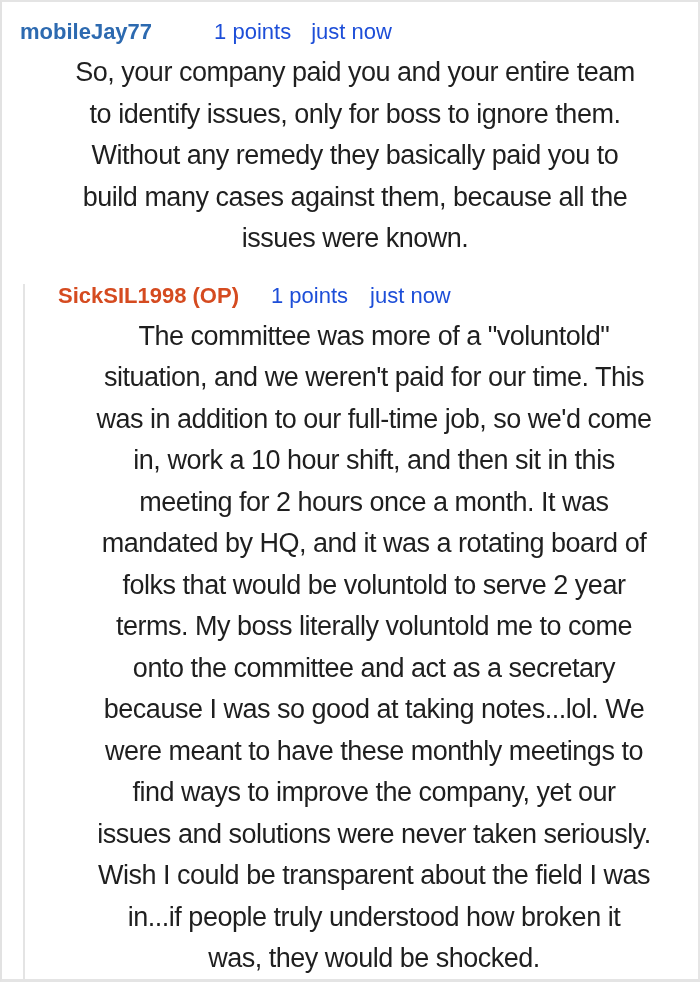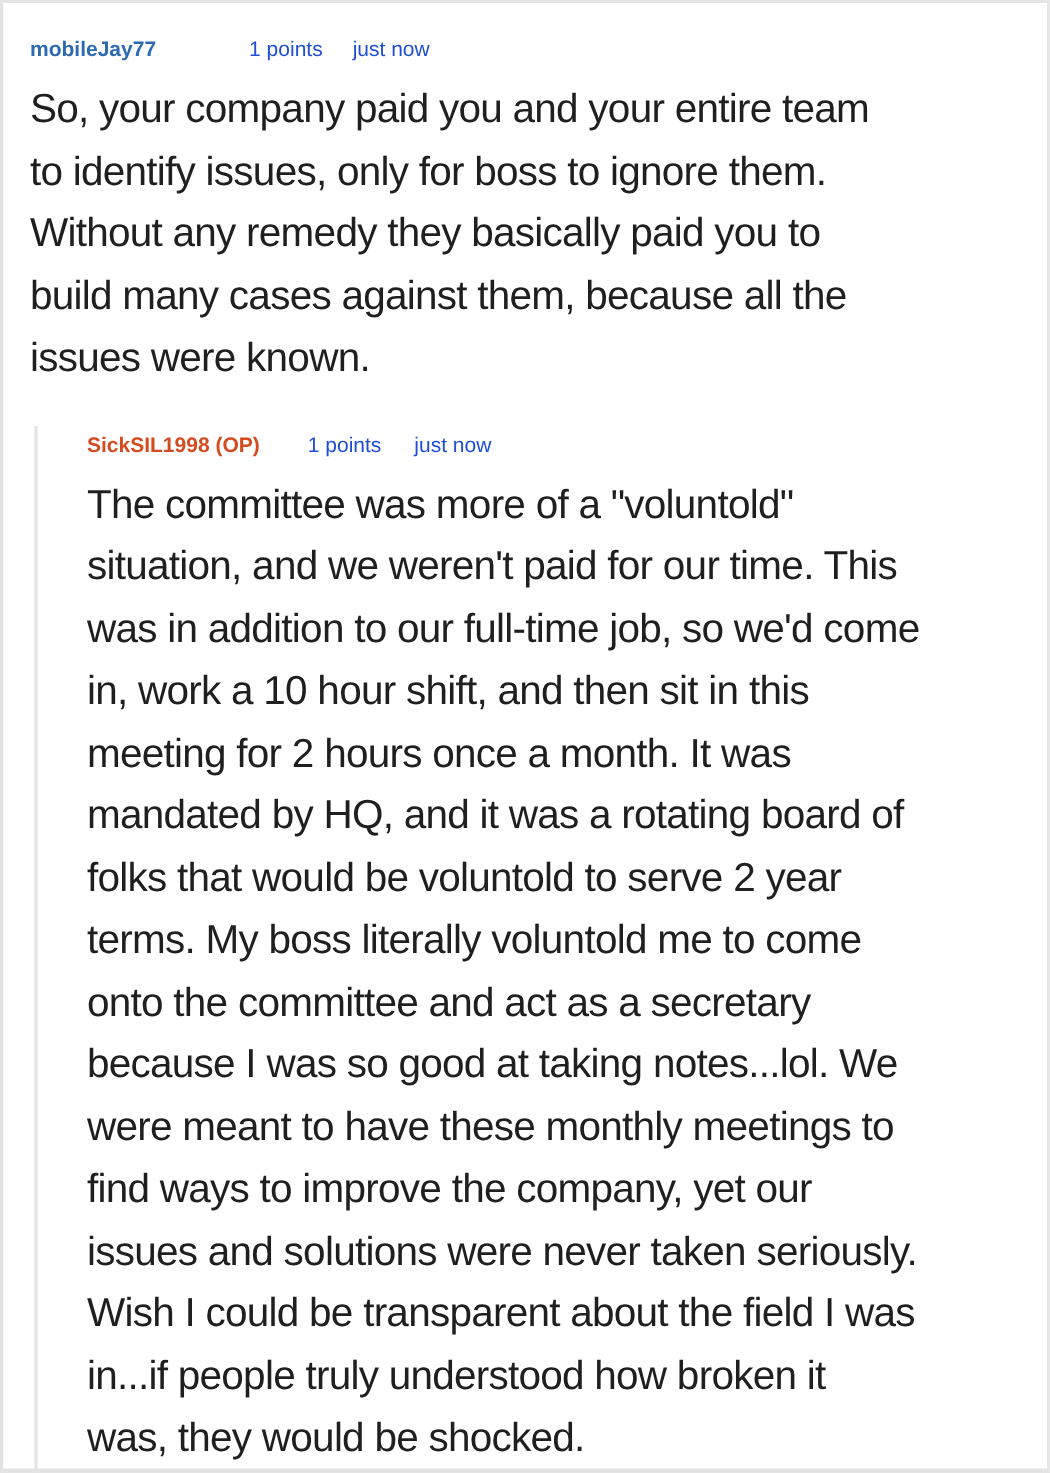--- a/index.html
+++ b/index.html
@@ -18,21 +18,21 @@
     border-top: 2px solid #e4e4e4;
     border-left: 2px solid #e2e2e2;
     border-right: 2px solid #e6e6e6;
     border-bottom: 3px solid #e4e4e4;
     padding: 14px 8px 4px 18px;
     background: #ffffff;
   }
   .comment-header {
     display: flex;
     align-items: center;
-    font-size: 14px;
+    font-size: 22px;
     line-height: 24px;
     white-space: nowrap;
   }
   .author {
     font-weight: 700;
     color: #2d6ab0;
     text-decoration: none;
     cursor: pointer;
   }
   .author.op {
@@ -42,20 +42,21 @@
     color: #1d4ed8;
     font-weight: 400;
   }
   .comment-body {
     white-space: pre-line;
     color: #1f1f1f;
     font-size: 27px;
     letter-spacing: -0.5px;
     line-height: 41.5px;
     margin-top: 8px;
+    text-align: center;
   }
   
   .comment-top {
     padding-top: 4px;
   }
   .comment-top .points { margin-left: 62px; }
   .comment-top .when   { margin-left: 20px; }
   
   .comment-reply {
     margin-top: 24px;

